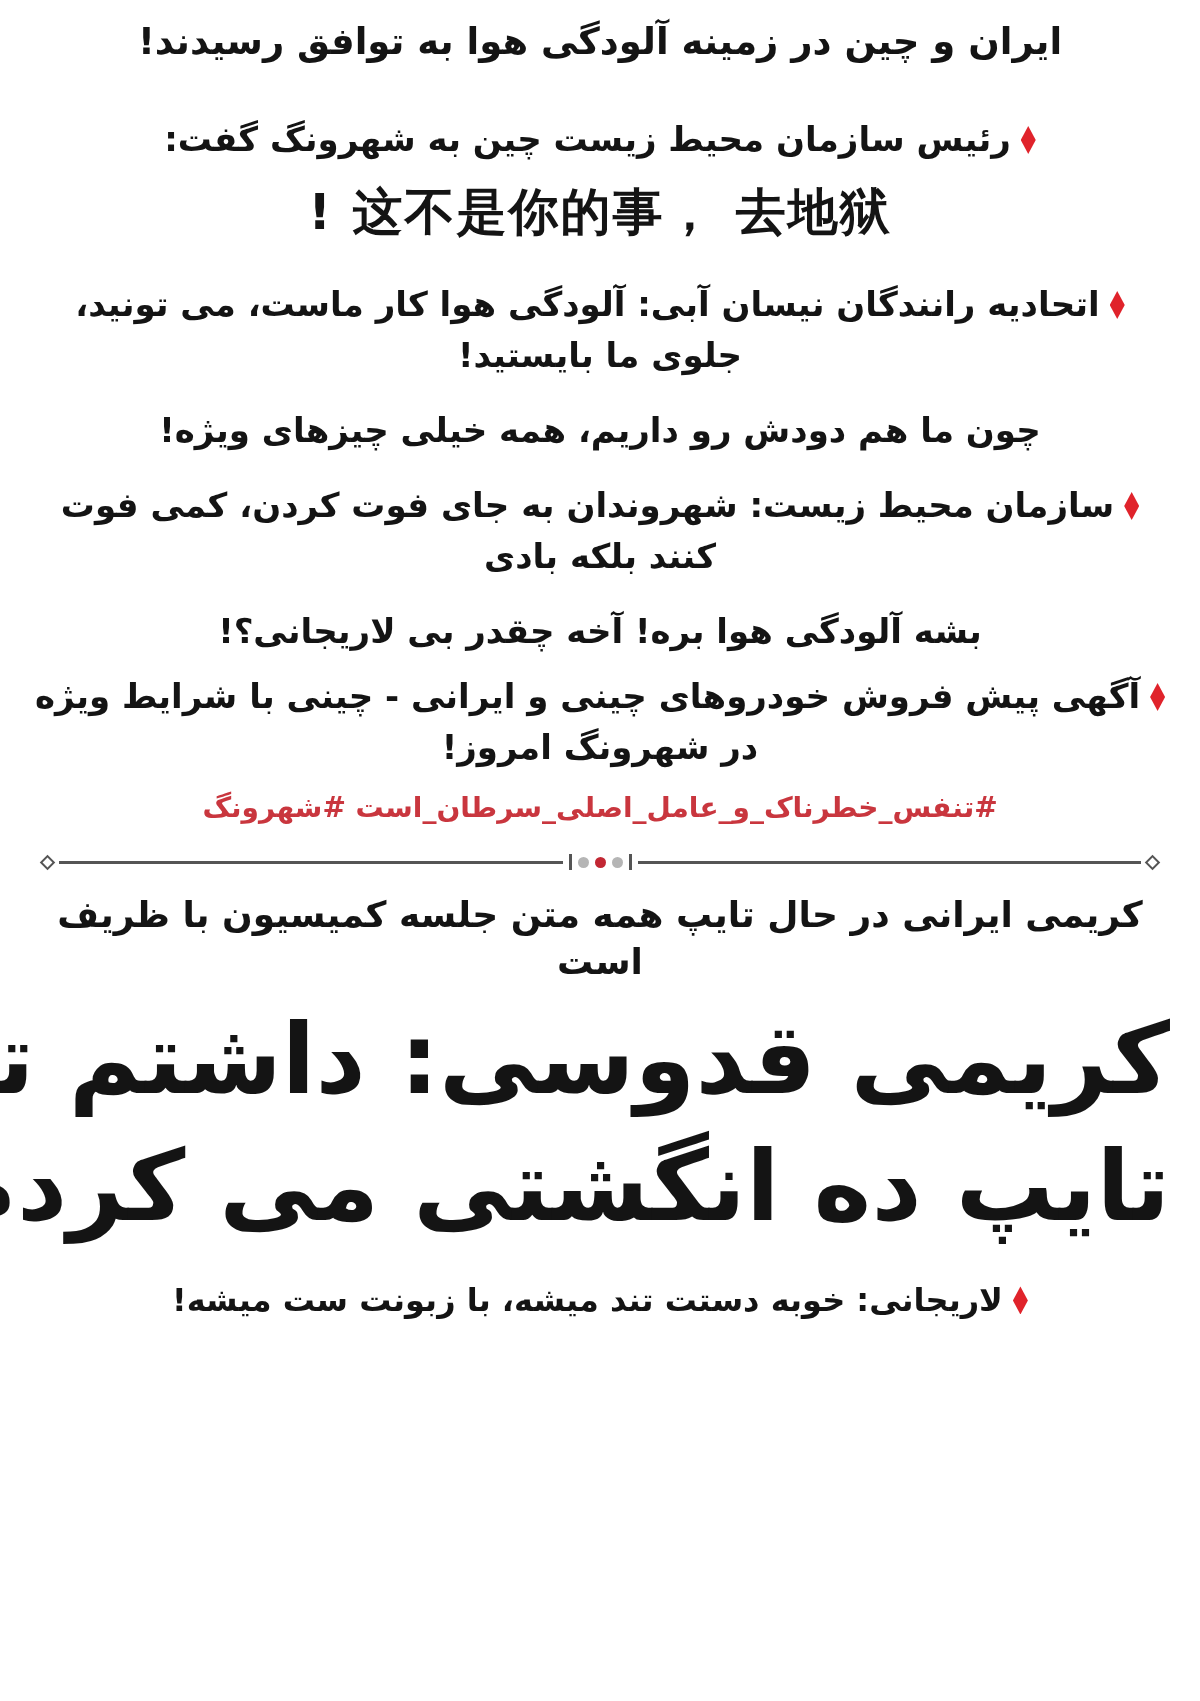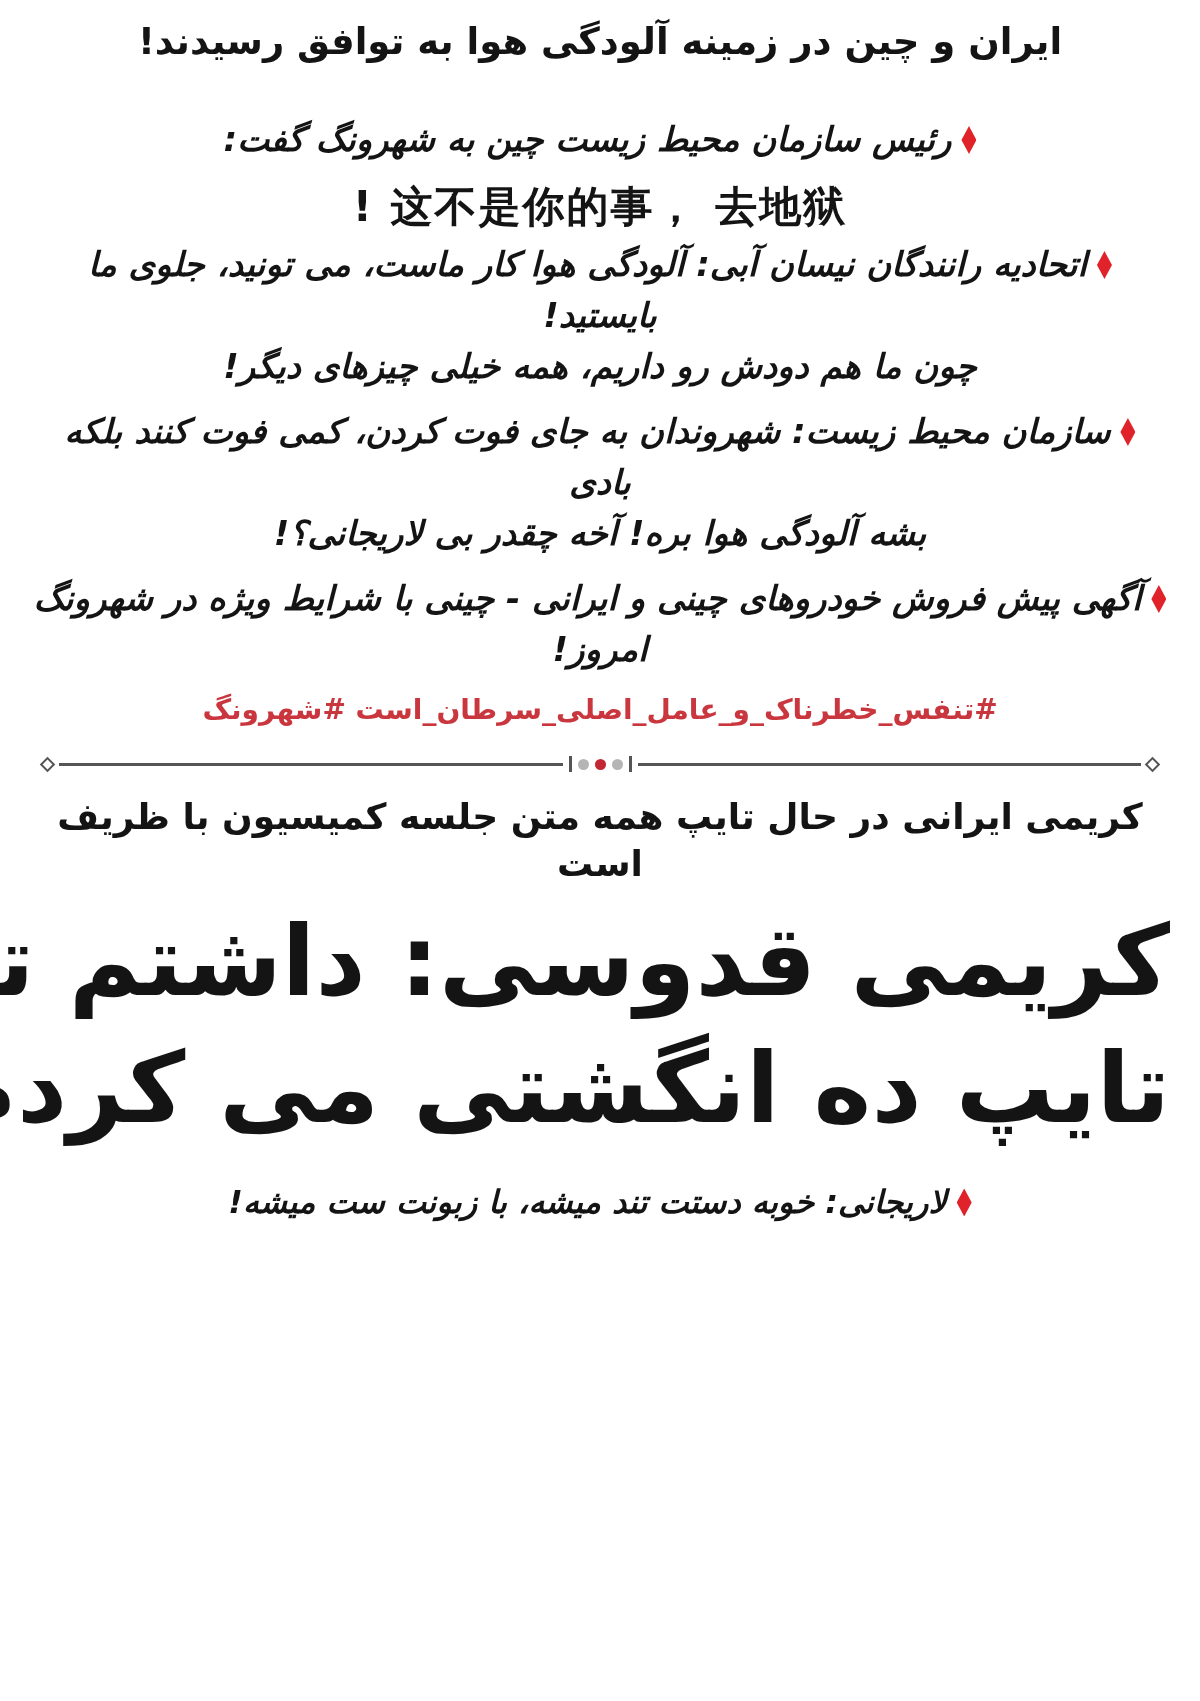--- a/index.html
+++ b/index.html
@@ -38,37 +38,36 @@
   }
   .headline1 .hl-line{display:block;}
   .red{color:var(--accent);}
   
   .items{margin-top:48px;}
   .item{
     font-size:34px;
     font-weight:bold;
     line-height:1.5;
     margin-bottom:14px;
-    font-style:italic;
   }
-  .item .line{display:block;}
+  .item .line{display:block;margin-top:24px;}
   .marker{
     display:inline-block;
     width:15px;height:28px;
     background:var(--accent);
     clip-path:polygon(50% 0,100% 50%,50% 100%,0 50%);
     margin-left:10px;
     vertical-align:-3px;
   }
   .chinese{
     direction:ltr;
-    font-size:42px;
+    font-size:50px;
     font-weight:bold;
     letter-spacing:2px;
-    margin-bottom:4px;
+    margin-bottom:33px;
   }
   .hashtags{
     font-size:28px;
     font-weight:bold;
     color:var(--hash);
     margin-top:18px;
   }
   
   .divider{
     margin:30px 12px 22px 12px;
@@ -123,21 +122,21 @@
     <div class="item">
       <span class="marker"></span><span>رئیس سازمان محیط زیست چین به شهرونگ گفت:</span>
     </div>
 
     <div class="chinese">! 这不是你的事， 去地狱</div>
 
     <div class="item">
       <span class="line">
         <span class="marker"></span><span>اتحادیه رانندگان نیسان آبی: آلودگی هوا کار ماست، می تونید، جلوی ما بایستید!</span>
       </span>
-      <span class="line">چون ما هم دودش رو داریم، همه خیلی چیزهای دیگر!</span>
+      <span class="line">چون ما هم دودش رو داریم، همه خیلی چیزهای ویژه!</span>
     </div>
 
     <div class="item">
       <span class="line">
         <span class="marker"></span><span>سازمان محیط زیست: شهروندان به جای فوت کردن، کمی فوت کنند بلکه بادی</span>
       </span>
       <span class="line">بشه آلودگی هوا بره! آخه چقدر بی لاریجانی؟!</span>
     </div>
 
     <div class="item">

